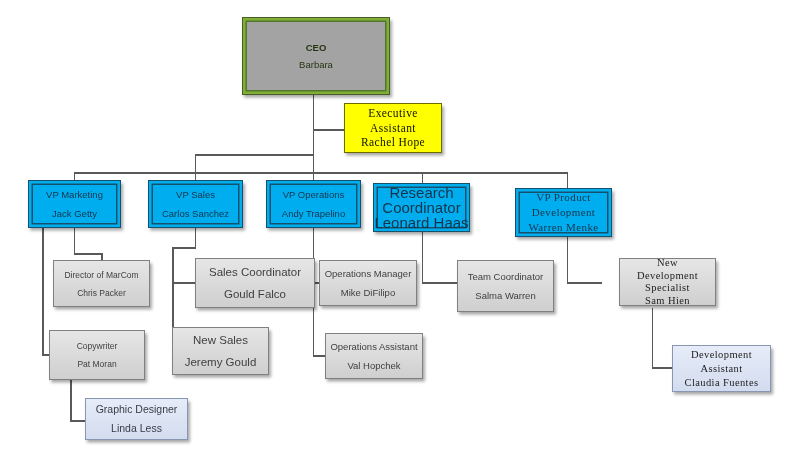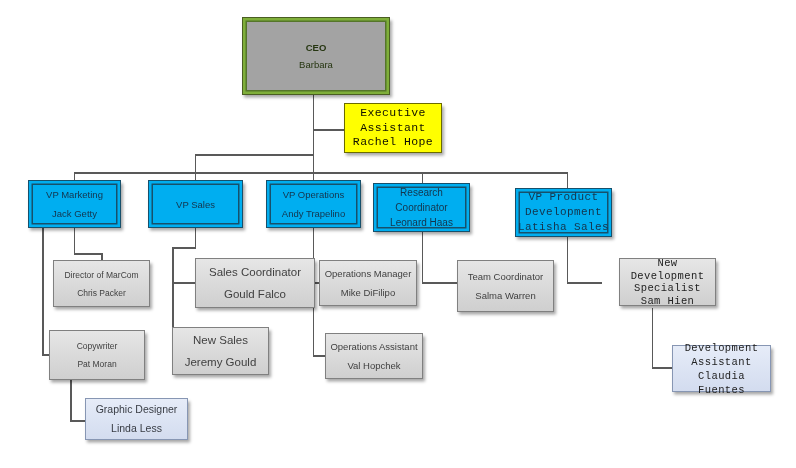--- a/index.html
+++ b/index.html
@@ -22,25 +22,25 @@
   .blue{background:#00AEF0;border:1.5px solid #17506B;
         box-shadow:2px 2.5px 3px rgba(0,0,0,0.35),
                    inset 0 0 0 2.5px #00AEF0, inset 0 0 0 4px #17506B;
         color:#14344C;}
   .yellow{background:#FFFF00;border:1.5px solid #6B6B00;color:#141400;}
   .gray{background:linear-gradient(#E6E6E6,#CFCFCF);border:1.2px solid #808080;color:#3F3F3F;}
   .lav{background:linear-gradient(#E6ECF8,#D3DCEF);border:1.2px solid #8796B3;color:#383C44;}
   
   .t-ceo{font-size:9.5px;line-height:17px;}
   .t-md{font-size:9.5px;line-height:19px;align-items:center;}
-  .t-md3{font-size:10px;line-height:15px;}
+  .t-md3{font-size:15px;line-height:15px;}
   .t-sm{font-size:8.5px;line-height:18px;}
   .t-lg{font-size:11.5px;line-height:22px;}
   .t-gd{font-size:10.5px;line-height:19px;}
-  .serif{font-family:Liberation Mono, monospace;letter-spacing:0.4px;text-align:center;}
+  .serif{font-family:Liberation Serif, serif;letter-spacing:0.4px;text-align:center;}
   .s-exec{font-size:11.5px;line-height:14.5px;color:#111100;}
   .s-vpp{font-size:11px;line-height:15px;}
   .s-nds{font-size:10.5px;line-height:12.5px;color:#222222;}
   .s-dev{font-size:10.5px;line-height:14px;color:#222222;}
 </style>
 </head>
 <body>
 
 <div class="stage">
 
@@ -96,37 +96,38 @@
     <div class="ln">Rachel Hope</div>
   </div>
 
   <div class="box blue t-md" style="left:28px;top:180px;width:93px;height:48px">
     <div class="ln">VP Marketing</div>
     <div class="ln">Jack Getty</div>
   </div>
 
   <div class="box blue t-md" style="left:148px;top:180px;width:95px;height:48px">
     <div class="ln">VP Sales</div>
+    <div class="ln">Carlos Sanchez</div>
   </div>
 
   <div class="box blue t-md" style="left:266px;top:180px;width:95px;height:48px">
     <div class="ln">VP Operations</div>
     <div class="ln">Andy Trapelino</div>
   </div>
 
   <div class="box blue t-md3" style="left:373px;top:183px;width:97px;height:49px">
     <div class="ln">Research</div>
     <div class="ln">Coordinator</div>
     <div class="ln">Leonard Haas</div>
   </div>
 
   <div class="box blue serif s-vpp" style="left:515px;top:188px;width:97px;height:49px">
     <div class="ln">VP Product</div>
     <div class="ln">Development</div>
-    <div class="ln">Latisha Sales</div>
+    <div class="ln">Warren Menke</div>
   </div>
 
   <div class="box gray t-sm" style="left:53px;top:260px;width:97px;height:47px">
     <div class="ln">Director of MarCom</div>
     <div class="ln">Chris Packer</div>
   </div>
 
   <div class="box gray t-lg" style="left:195px;top:258px;width:120px;height:50px">
     <div class="ln">Sales Coordinator</div>
     <div class="ln">Gould Falco</div>

